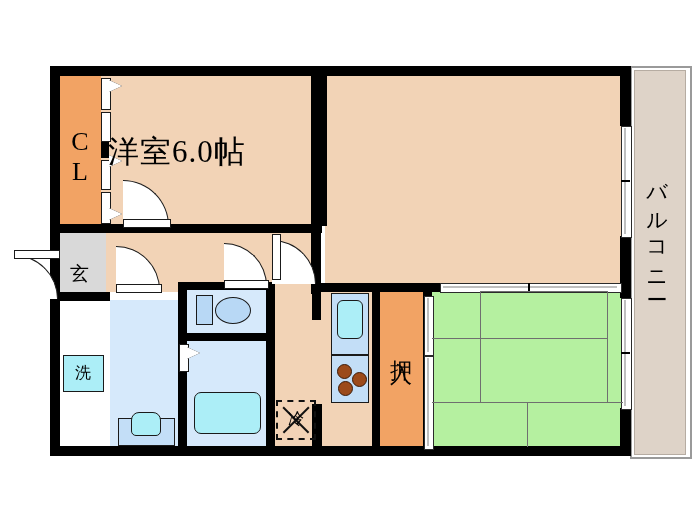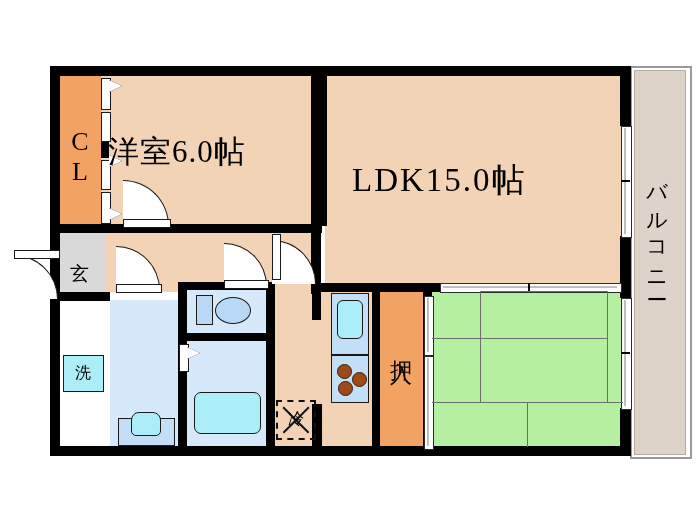--- a/index.html
+++ b/index.html
@@ -198,21 +198,20 @@
 
   <div class="dashbox" style="left:276px;top:400px;width:40px;height:40px;"></div>
   <div class="dashx" style="left:278px;top:419px;width:36px;height:1.6px;transform:rotate(45deg);"></div>
   <div class="dashx" style="left:278px;top:419px;width:36px;height:1.6px;transform:rotate(-45deg);"></div>
 
   <div class="lbl lbl-cl" style="left:66px;top:128px;width:28px;">C</div>
   <div class="lbl lbl-cl" style="left:66px;top:158px;width:28px;">L</div>
 
   <div class="lbl lbl-room" style="left:108px;top:136px;">洋室6.0帖</div>
 
-  <div class="lbl lbl-ldk" style="left:352px;top:164px;">LDK15.0帖</div>
 
 
   <div class="lbl lbl-vert-b" style="left:646px;top:168px;">バルコニー</div>
 
   <div class="lbl lbl-sm" style="left:70px;top:264px;">玄</div>
 
   <div class="lbl lbl-vert" style="left:390px;top:342px;">押入</div>
 
   <div class="lbl lbl-xs" style="left:75px;top:365px;">洗</div>
 

